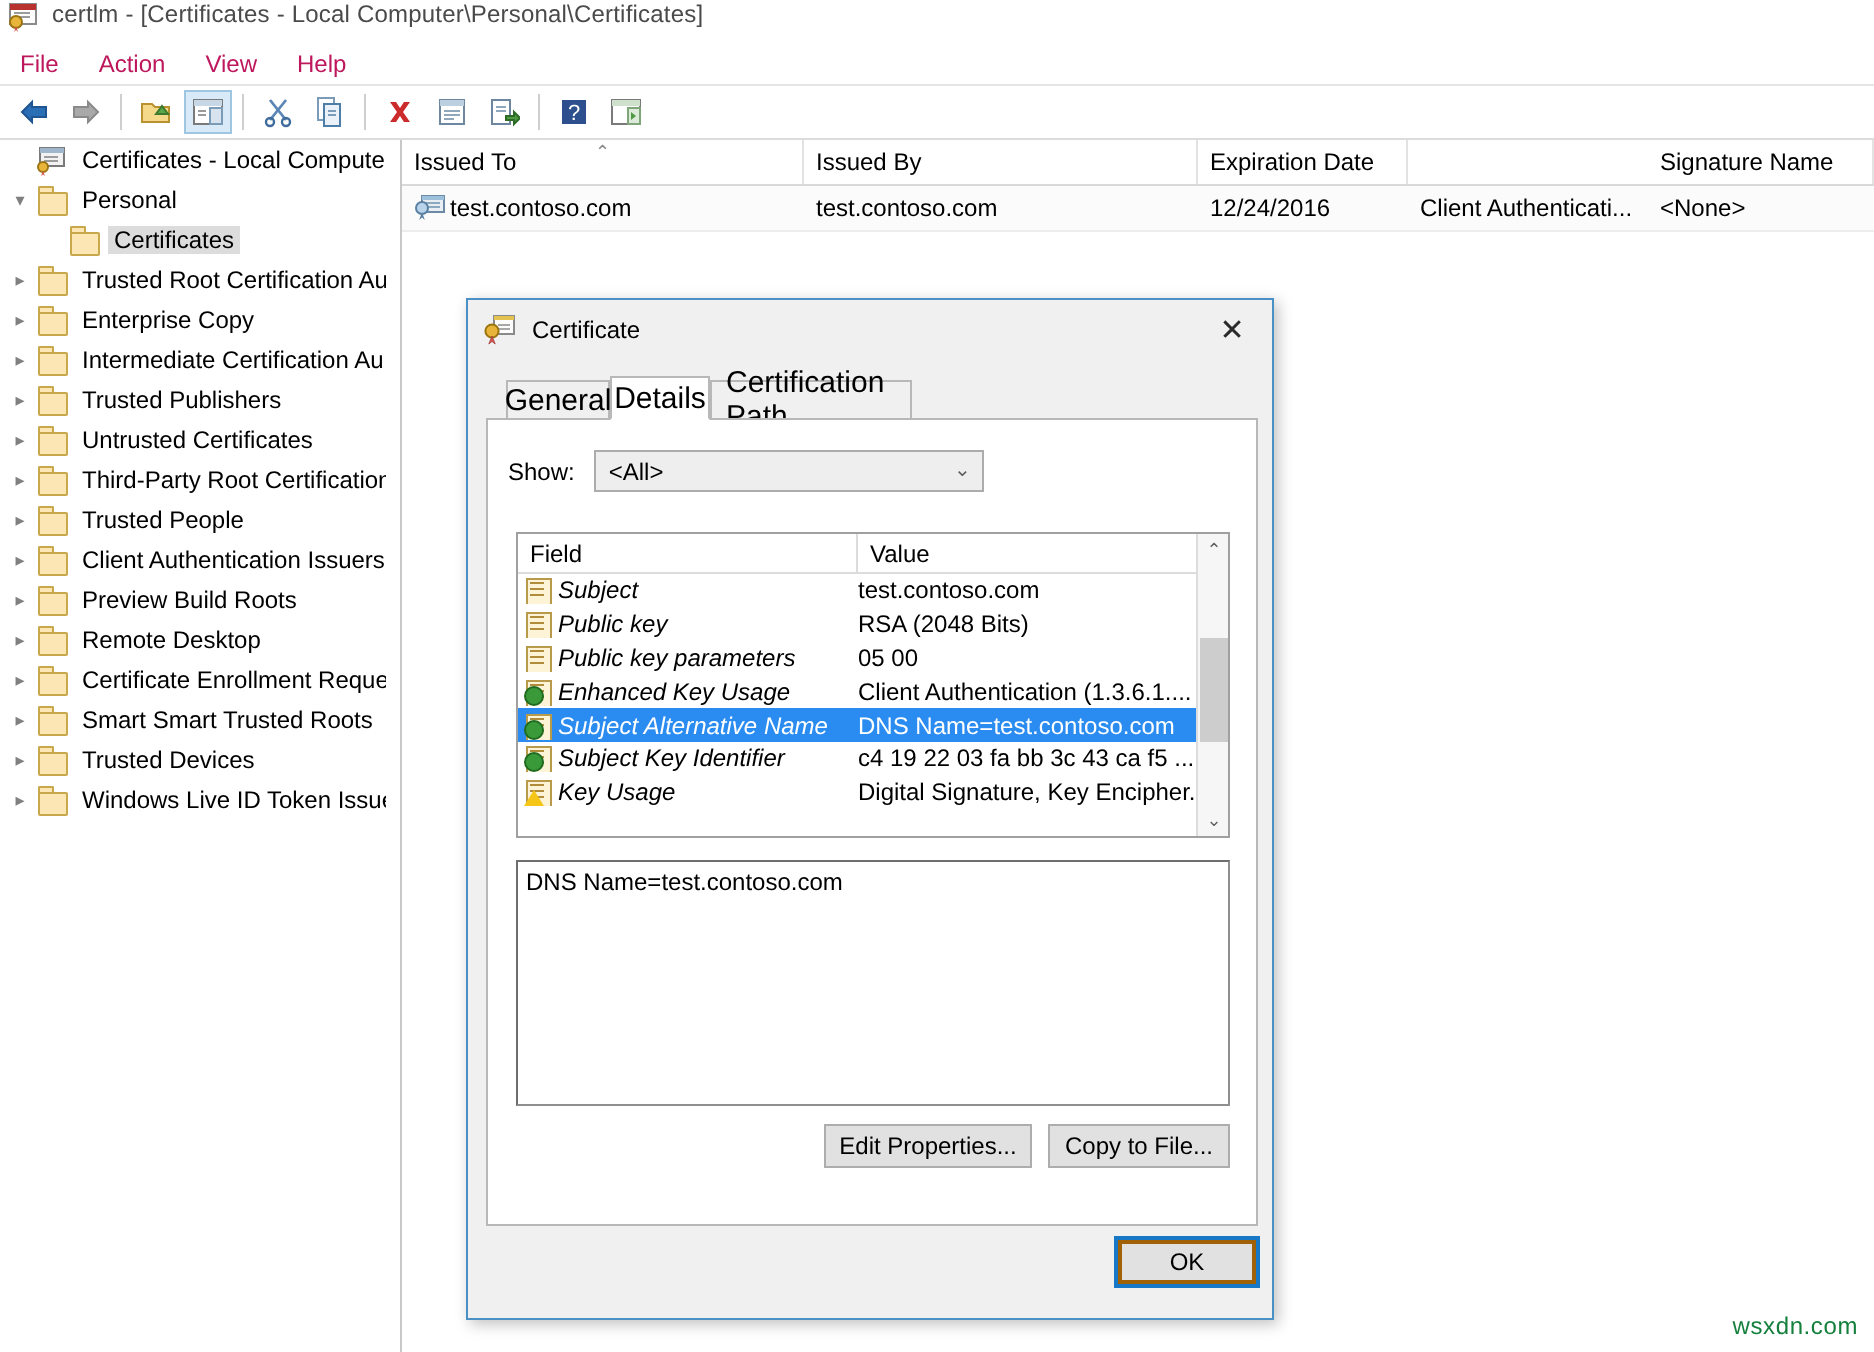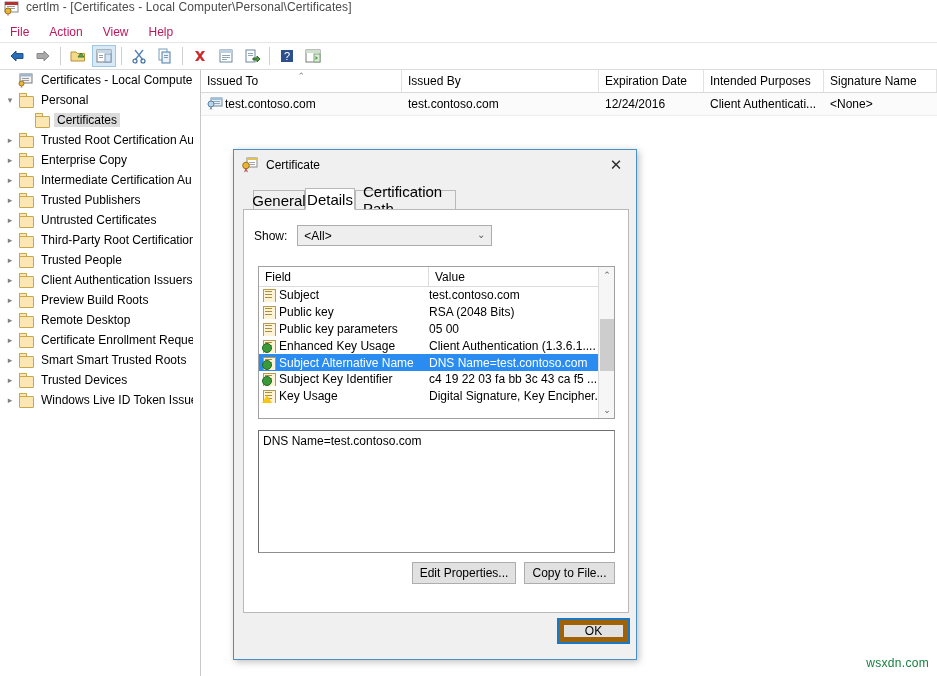--- a/index.html
+++ b/index.html
@@ -186,21 +186,21 @@
     position: absolute; top: 0; height: 19px; display: flex; align-items: center;
     font-size: 12px; padding-left: 6px; box-sizing: border-box;
   }
   .dl-head .h1 { left: 0; width: 170px; border-right: 1px solid #dcdcdc; }
   .dl-head .h2 { left: 170px; width: 170px; }
   .dl-row {
     position: relative; height: 16.8px; display: flex; align-items: center;
     font-size: 12px; white-space: nowrap;
   }
   .dl-row.sel { background: #2a8cf0; color: #ffffff; }
-  .dl-fld { width: 170px; display: flex; align-items: center; overflow: hidden; padding-left: 3px; box-sizing: border-box; }
+  .dl-fld { width: 170px; display: flex; align-items: center; overflow: hidden; padding-left: 3px; box-sizing: border-box; font-style: italic; }
   .dl-val { width: 170px; overflow: hidden; }
   .fi { width: 14px; height: 12px; flex: 0 0 14px; margin-right: 3px; position: relative; }
   .fi .sheet {
     position: absolute; left: 1px; top: 0; width: 11px; height: 12px;
     background: #fdf3d6; border: 1px solid #b99a4a;
   }
   .fi .lines { position: absolute; left: 3px; top: 2px; width: 7px; height: 1px; background: #b08d3a;
                 box-shadow: 0 3px 0 #b08d3a, 0 6px 0 #b08d3a; }
   .fi .badge {
     position: absolute; left: 0px; bottom: -1px; width: 8px; height: 8px;
@@ -244,21 +244,21 @@
   .btn-copy { position: absolute; left: 280px; top: 352px; width: 91px; }
 
   .ok-wrap {
     position: absolute; left: 323px; top: 468px; width: 73px; height: 26px;
     border: 2px solid #1878c8; box-sizing: border-box;
     background: #e1e1e1;
     display: flex; align-items: center; justify-content: center;
     font-size: 12px;
   }
   .ok-inner {
-    width: 100%; height: 100%; border: 5px solid #a16207; box-sizing: border-box;
+    width: 100%; height: 100%; border: 2px solid #a16207; box-sizing: border-box;
     display: flex; align-items: center; justify-content: center; background: #e1e1e1;
   }
 
   .watermark {
     position: absolute; right: 8px; bottom: 6px;
     font-size: 12px; color: #15803d; letter-spacing: 0.3px;
   }
 </style>
 </head>
 <body>
@@ -525,23 +525,20 @@
     <div class="lv-header" id="lv-header">
         <div class="lv-col" style="left: 0px; width: 201px;">
           <span>Issued To</span>
           <span class="sort-caret" style="left: 96.5px;">⌃</span>
         </div>
         <div class="lv-col" style="left: 201px; width: 197px;">
           <span>Issued By</span>
         </div>
         <div class="lv-col" style="left: 398px; width: 105px;">
           <span>Expiration Date</span>
-        </div>
-        <div class="lv-col" style="left: 503px; width: 120px;">
-          <span>Intended Purposes</span>
         </div>
         <div class="lv-col" style="left: 623px; width: 113px;">
           <span>Signature Name</span>
         </div>
       </div>
     <div id="lv-rows">
         <div class="lv-row">
           <div class="lv-cell" style="left: 0px; width: 201px;">
             <span class="cert-icon"><svg width="16" height="14" viewBox="0 0 16 14">
                 <rect x="4" y="1" width="11" height="8" fill="#e9eef3" stroke="#6c8aa6"></rect>

